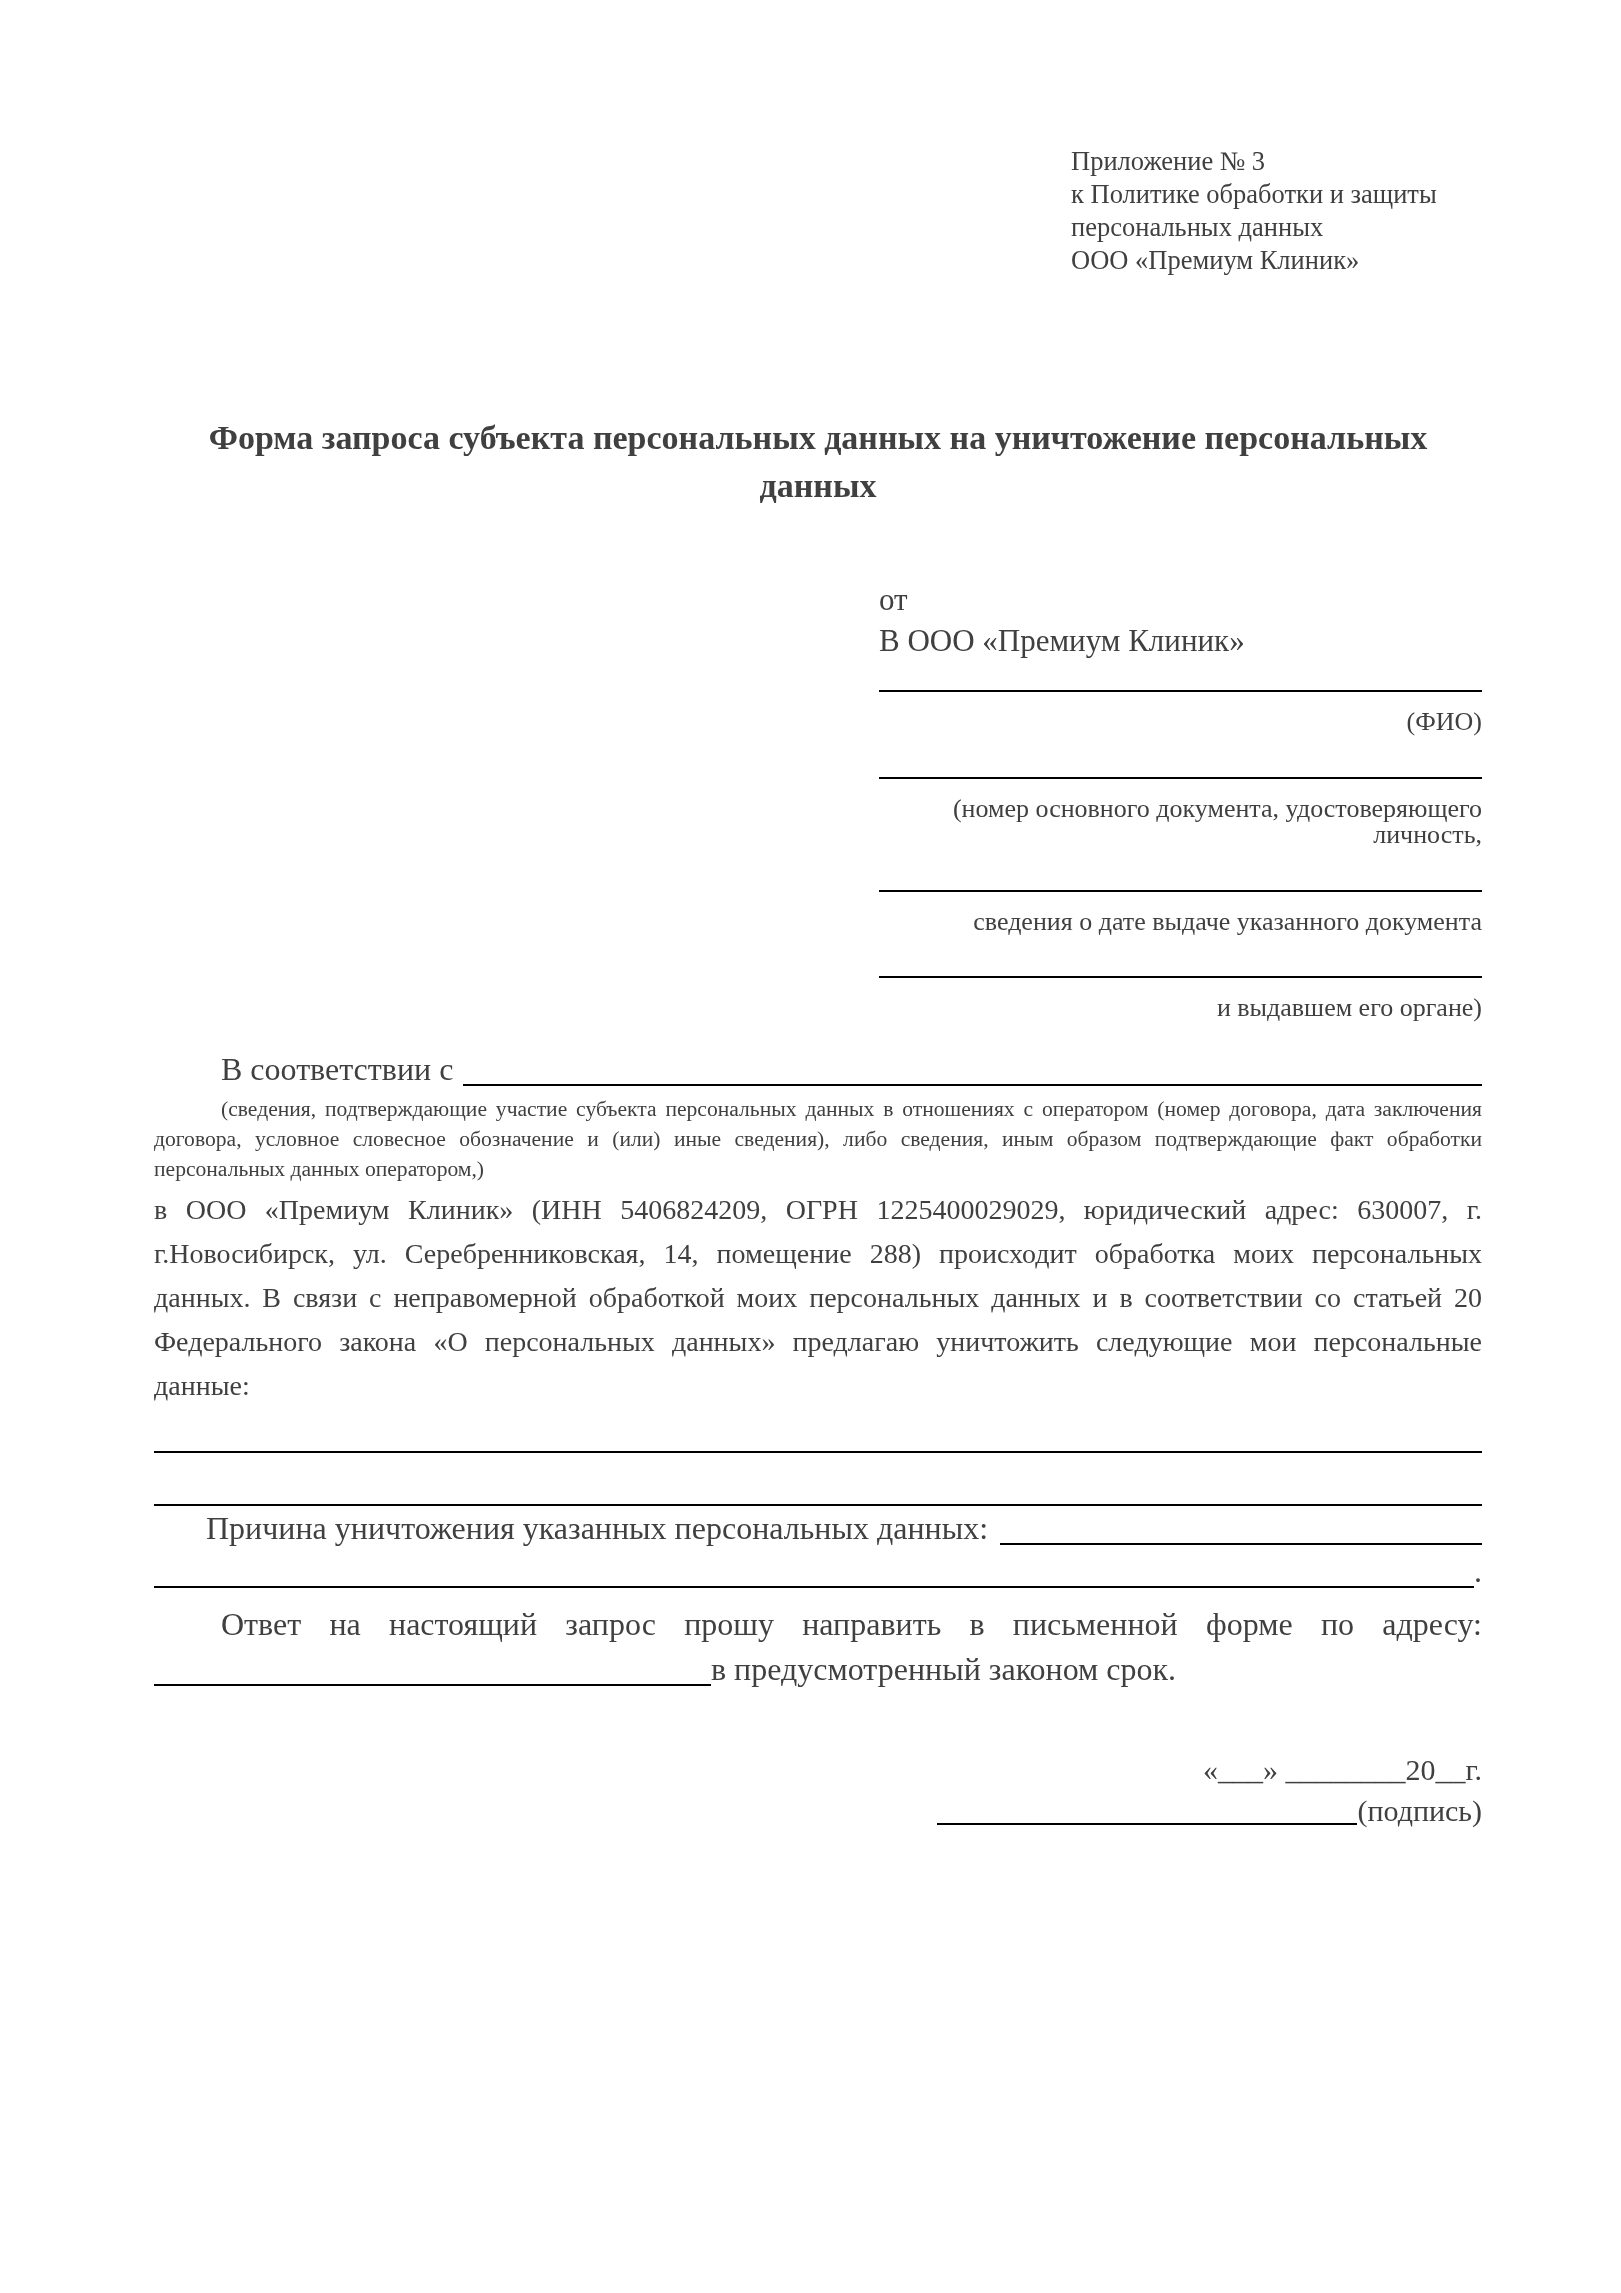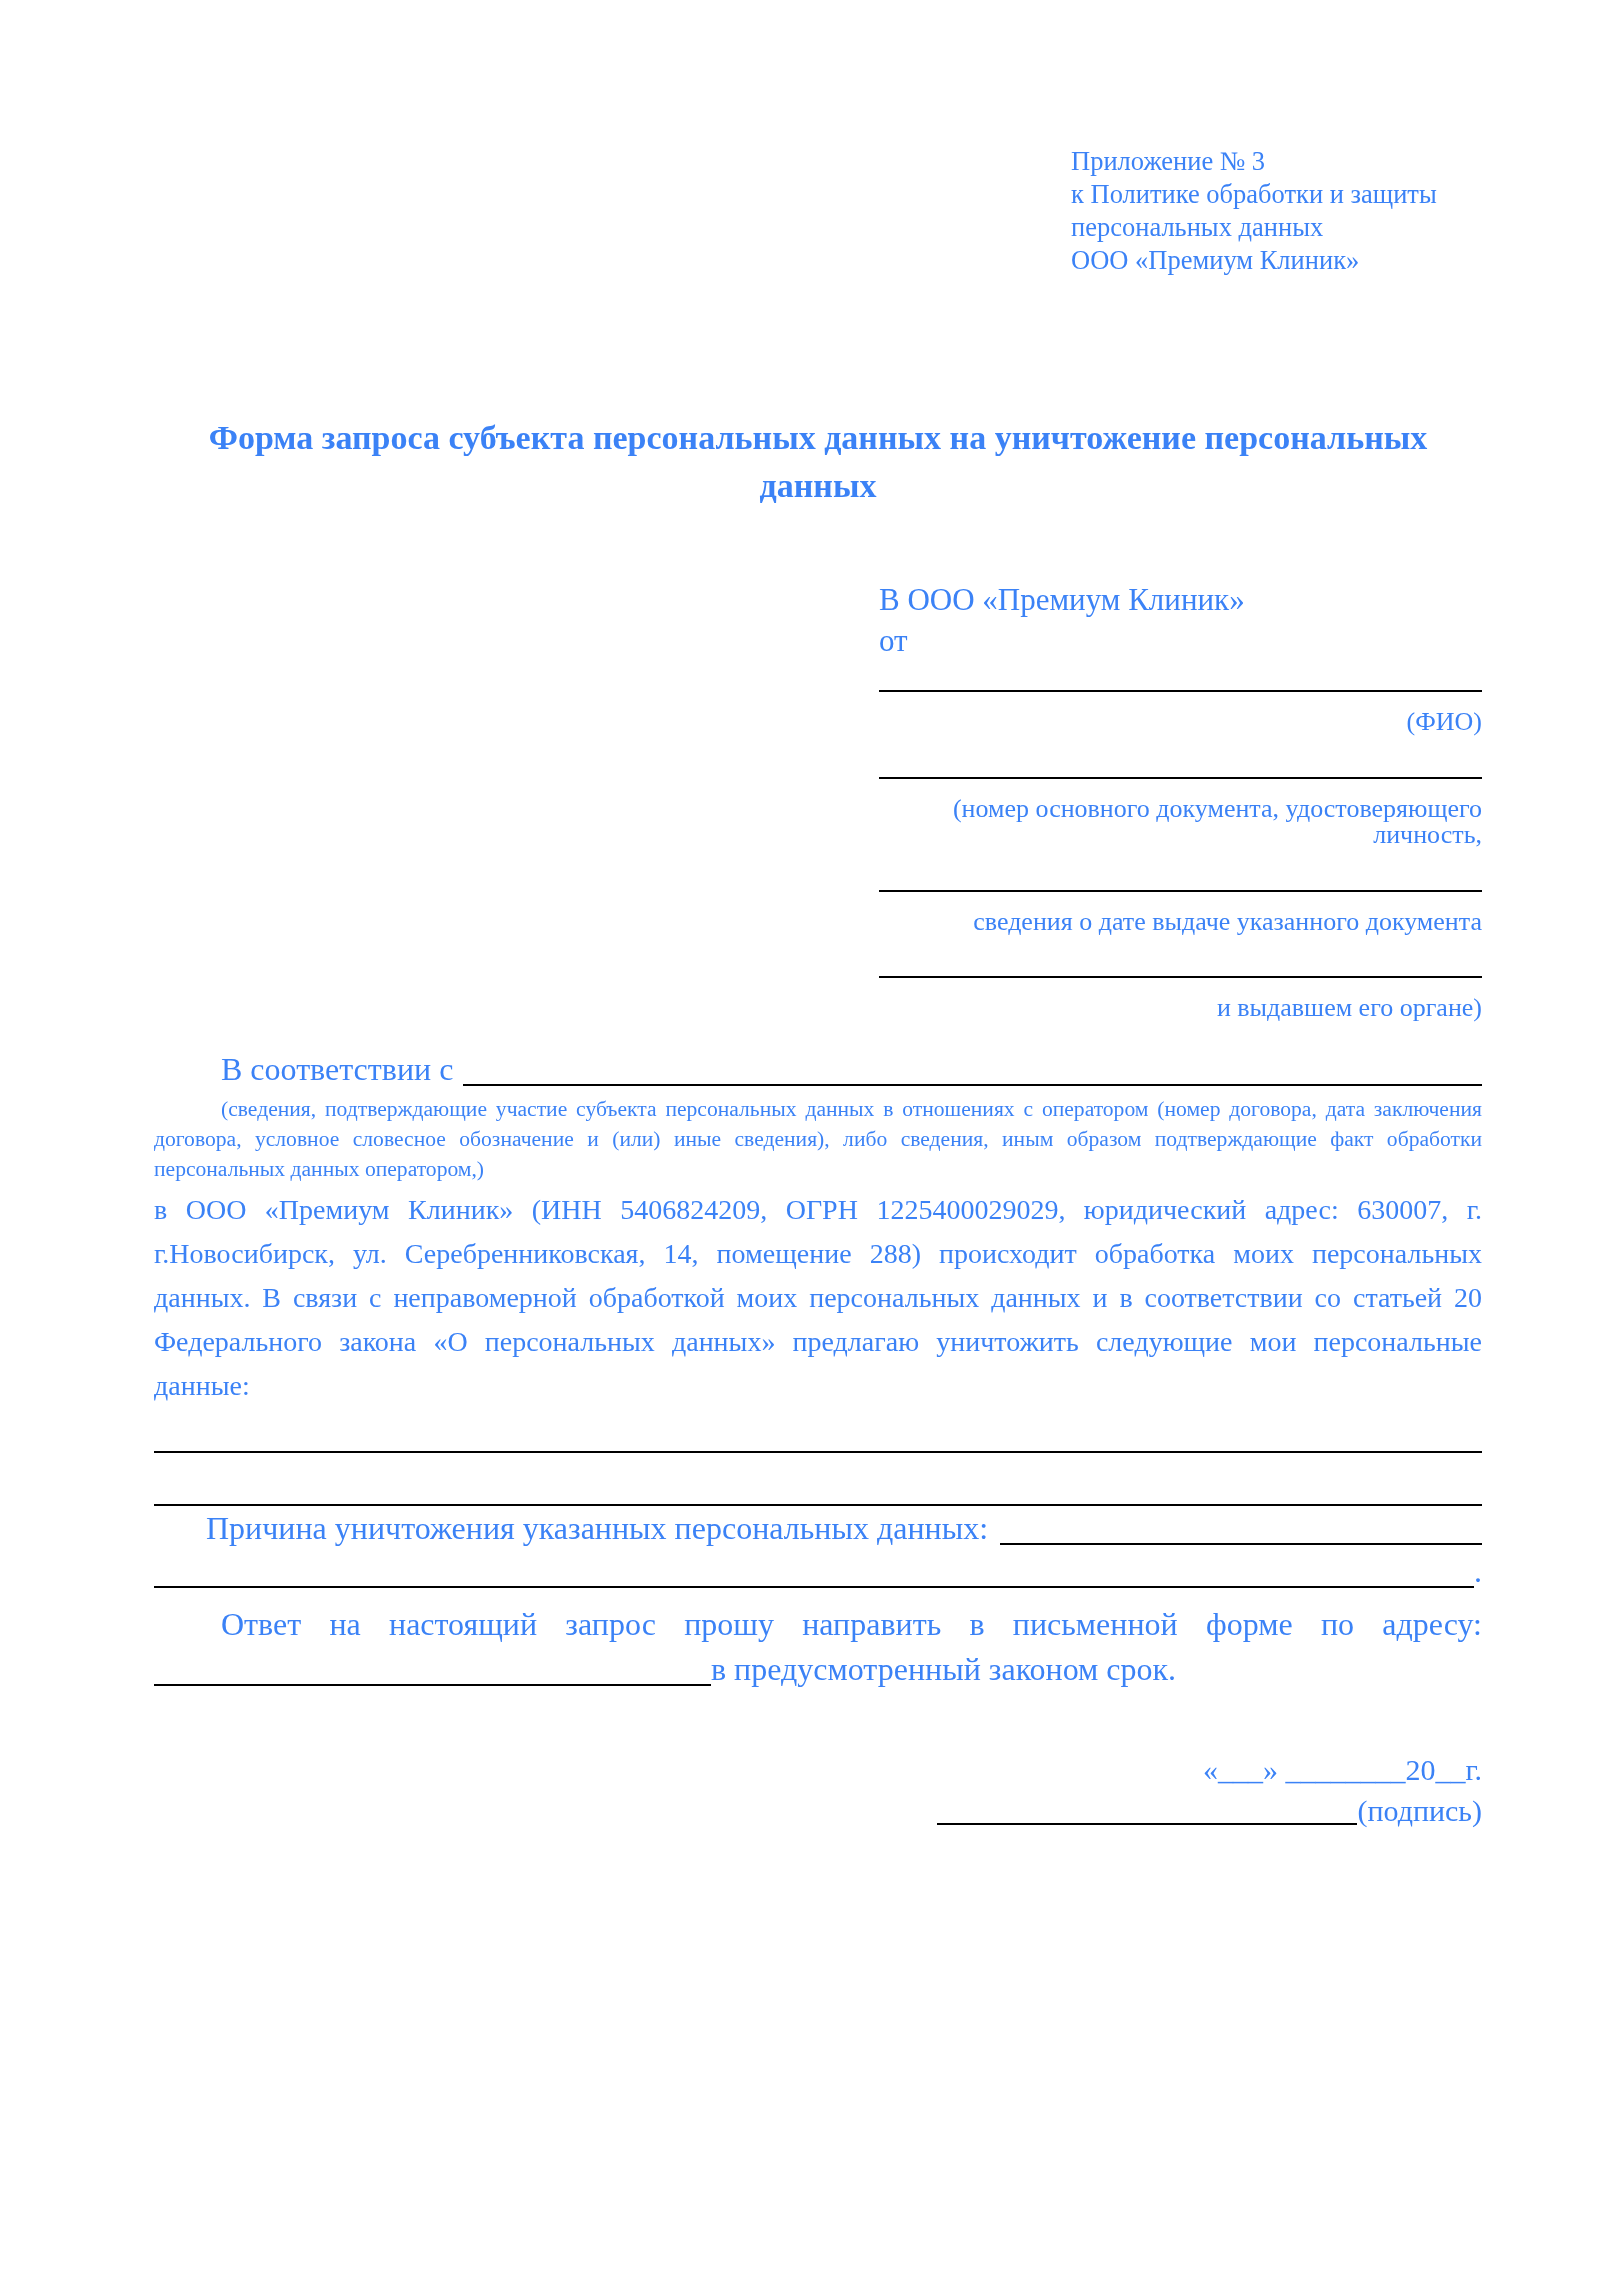--- a/index.html
+++ b/index.html
@@ -6,21 +6,21 @@
     margin: 0;
     padding: 0;
     background: #ffffff;
   }
   .page {
     position: relative;
     width: 1621px;
     height: 2294px;
     box-sizing: border-box;
     background: #ffffff;
-    color: #3b82f6;
+    color: #404040;
     font-family: "Liberation Serif", "DejaVu Serif", serif;
     padding: 145px 139px 0 154px;
     overflow: hidden;
   }
 
   
   .appendix {
     margin-left: 917px;
     font-size: 26.5px;
     line-height: 33px;
@@ -144,22 +144,22 @@
   <div class="appendix">
     <div>Приложение № 3</div>
     <div>к Политике обработки и защиты</div>
     <div>персональных данных</div>
     <div>ООО «Премиум Клиник»</div>
   </div>
 
   <div class="doc-title">Форма запроса субъекта персональных данных на уничтожение персональных данных</div>
 
   <div class="addressee">
+    <div class="adr-text">от</div>
     <div class="adr-text">В ООО «Премиум Клиник»</div>
-    <div class="adr-text">от</div>
     <div class="write-line"></div>
     <div class="field-caption">(ФИО)</div>
     <div class="write-line tall"></div>
     <div class="field-caption">(номер основного документа, удостоверяющего личность,</div>
     <div class="write-line tall"></div>
     <div class="field-caption">сведения о дате выдаче указанного документа</div>
     <div class="write-line tall"></div>
     <div class="field-caption">и выдавшем его органе)</div>
   </div>
 

